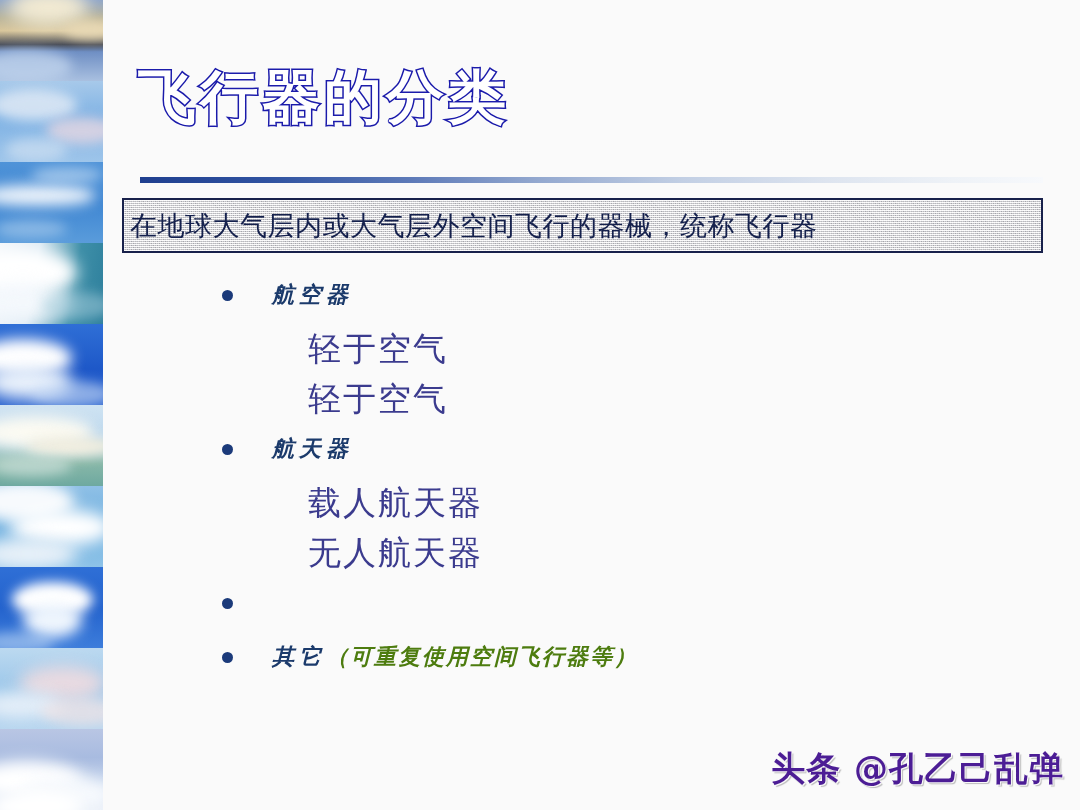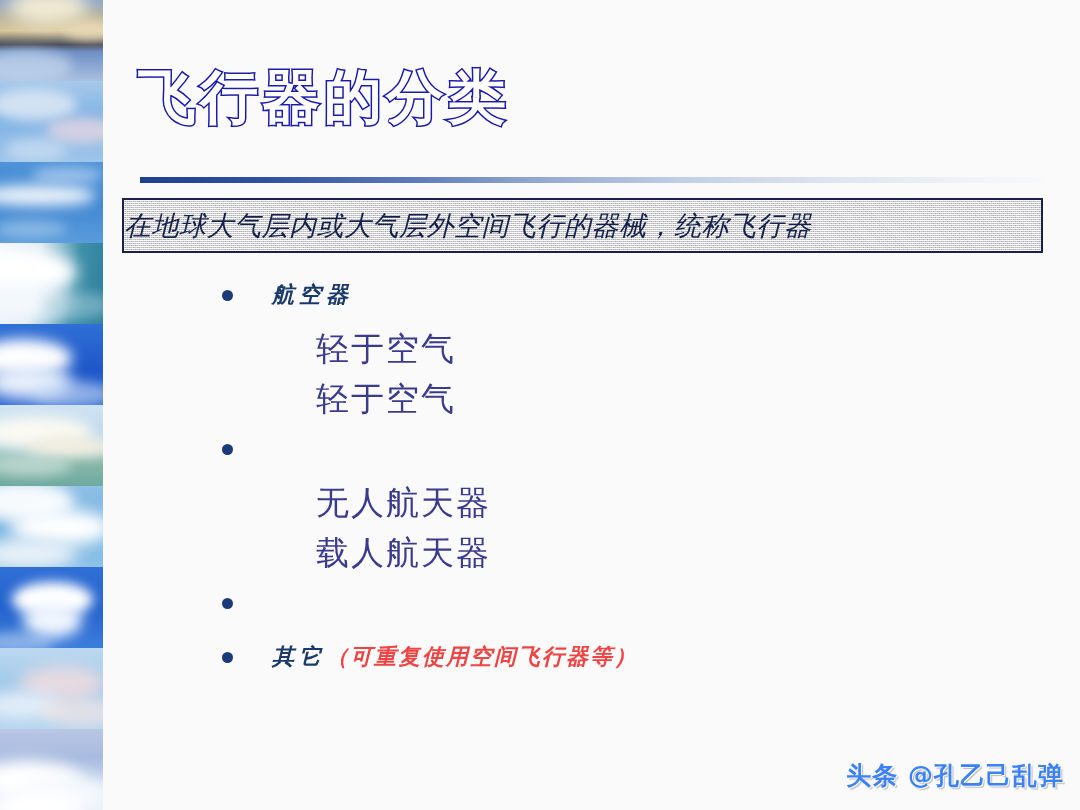--- a/index.html
+++ b/index.html
@@ -151,22 +151,22 @@
       repeating-linear-gradient(45deg,  rgba(90,90,105,.18) 0px, rgba(90,90,105,.18) 1px, rgba(255,255,255,.5) 1px, rgba(255,255,255,.5) 3px);
     display: flex;
     align-items: center;
     overflow: hidden;
   }
   #definition-text {
     font-family: "DejaVu Serif", "Liberation Serif", serif;
     font-size: 27px;
     color: #15214d;
     letter-spacing: 0.5px;
-    white-space: nowrap;
-    font-style: italic;
+    padding-left: 6px;
+    white-space: nowrap;
   }
 
   
   #bullet-list {
     position: absolute;
     left: 222px;
     top: 272px;
     width: 800px;
   }
   .bullet-row {
@@ -187,46 +187,45 @@
     font-size: 22px;
     font-weight: 700;
     font-style: italic;
     color: #1b3a6b;
     letter-spacing: 5px;
     margin-left: 39px;
     line-height: 46px;
     white-space: nowrap;
   }
   .bullet-label .paren-part {
-    color: #ef4444;
+    color: #4d7c0f;
     letter-spacing: 2px;
   }
   .sub-row {
     height: 50px;
     padding-left: 86px;
   }
   .sub-label {
     font-family: "DejaVu Sans", sans-serif;
     font-size: 33px;
     color: #3b3b8e;
     letter-spacing: 2px;
     line-height: 46px;
     white-space: nowrap;
-    margin-left: 8px;
   }
 
   
   #watermark {
     position: absolute;
     right: 16px;
     bottom: 18px;
     font-family: "DejaVu Sans", sans-serif;
-    font-size: 25px;
+    font-size: 34px;
     font-weight: 700;
-    color: #3b82f6;
+    color: #4c1d95;
     letter-spacing: 1px;
     text-shadow: 1px 1px 0 rgba(255,255,255,.9), 2px 2px 1px rgba(0,0,0,.25);
     white-space: nowrap;
   }
 </style>
 </head>
 <body>
 
 <div id="slide">
 
@@ -299,26 +298,27 @@
     </div>
     <div class="sub-row">
       <span class="sub-label">轻于空气</span>
     </div>
     <div class="sub-row">
       <span class="sub-label">轻于空气</span>
     </div>
 
     <div class="bullet-row">
       <span class="bullet-dot"></span>
+      <span class="bullet-label">航天器</span>
+    </div>
+    <div class="sub-row">
+      <span class="sub-label">载人航天器</span>
     </div>
     <div class="sub-row">
       <span class="sub-label">无人航天器</span>
-    </div>
-    <div class="sub-row">
-      <span class="sub-label">载人航天器</span>
     </div>
 
     <div class="bullet-row">
       <span class="bullet-dot"></span>
     </div>
 
     <div class="bullet-row">
       <span class="bullet-dot"></span>
       <span class="bullet-label"><span>其它</span><span class="paren-part">（可重复使用空间飞行器等）</span></span>
     </div>

